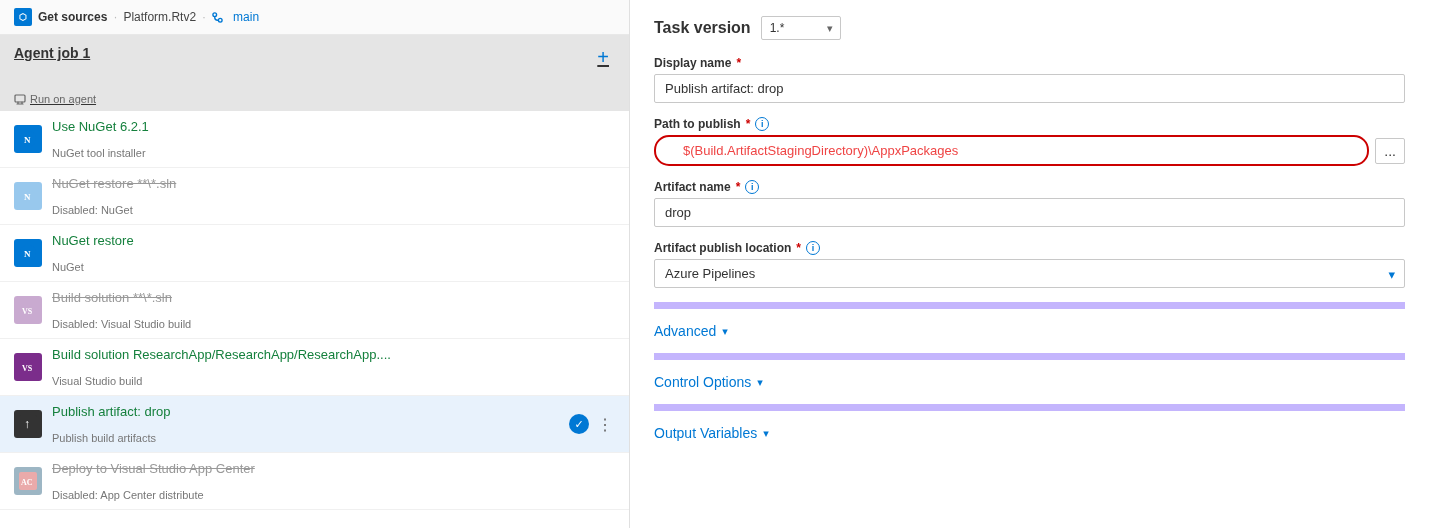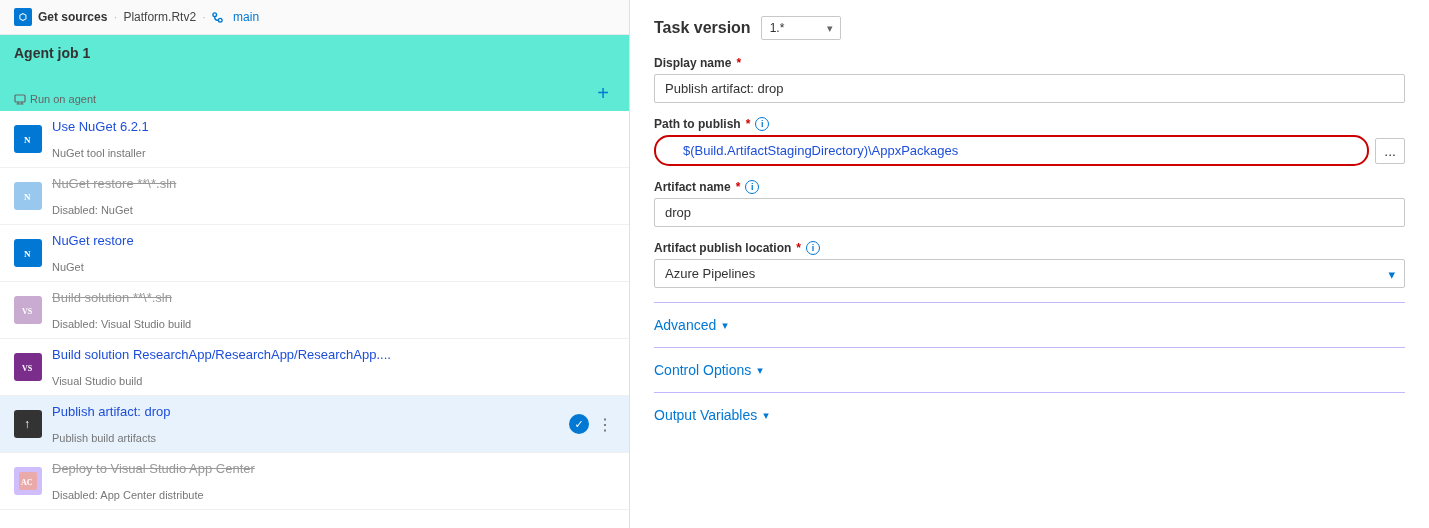--- a/index.html
+++ b/index.html
@@ -32,24 +32,25 @@
       display: inline-flex; align-items: center; justify-content: center;
       color: #fff; font-size: 9px; font-weight: bold;
     }
     .get-sources-bar .gs-title { font-weight: 600; color: #333; }
     .get-sources-bar .separator { color: #bbb; }
     .get-sources-bar .platform-badge { color: #444; }
     .get-sources-bar .branch-badge { color: #0078d4; display: flex; align-items: center; gap: 10px; }
 
     .agent-job-header {
       display: flex;
-      align-items: flex-end;
+      align-items: flex-start;
       justify-content: space-between;
       padding: 10px 14px 6px 14px;
-      background: #5eead4;
+      background: #e5e5e5;
+      text-decoration: underline;
     }
     .agent-job-title {
       font-size: 14px;
       font-weight: 600;
       color: #333;
     }
     .agent-job-subtitle {
       font-size: 11px;
       color: #666;
       display: flex; align-items: center; gap: 4px; margin-top: 32px;
@@ -81,21 +82,21 @@
 
     .task-icon {
       width: 28px; height: 28px;
       border-radius: 3px;
       display: flex; align-items: center; justify-content: center;
       flex-shrink: 0;
       font-size: 14px;
     }
 
     .task-content { flex: 1; min-width: 0; }
-    .task-main-text { font-size: 13px; color: #1d4ed8; white-space: nowrap; overflow: hidden; text-overflow: ellipsis; }
+    .task-main-text { font-size: 13px; color: #15803d; white-space: nowrap; overflow: hidden; text-overflow: ellipsis; }
     .task-sub-text { font-size: 11px; color: #777; margin-top: 13px; }
 
     .task-actions {
       display: flex; align-items: center; gap: 6px; flex-shrink: 0;
     }
     .task-check-icon {
       width: 20px; height: 20px; border-radius: 50%;
       background: #0078d4; display: flex; align-items: center; justify-content: center;
       color: #fff; font-size: 11px;
     }
@@ -170,21 +171,21 @@
     }
     .path-input-wrapper {
       flex: 1; position: relative;
     }
     .path-input-highlighted {
       width: 100%;
       border: 2px solid #c00;
       border-radius: 15px;
       padding: 6px 27px;
       font-size: 13px;
-      color: #1d4ed8;
+      color: #ef4444;
       outline: none;
       background: #fff;
     }
     .ellipsis-btn {
       background: none;
       border: 1px solid #c8c8c8;
       border-radius: 2px;
       cursor: pointer;
       padding: 4px 8px;
       color: #333;
@@ -204,21 +205,21 @@
       appearance: none;
       -webkit-appearance: none;
       cursor: pointer;
     }
     .dropdown-arrow {
       position: absolute; right: 10px; top: 50%; transform: translateY(-50%);
       color: #0078d4; pointer-events: none; font-size: 13px;
     }
 
     .collapsible-section {
-      border-top: 1px solid #c4b5fd;
+      border-top: 7px solid #c4b5fd;
       padding: 10px 0;
     }
     .collapsible-header {
       display: flex; align-items: center; gap: 6px;
       cursor: pointer;
       font-size: 14px;
       font-weight: 500;
       color: #0078d4;
       padding: 4px 0;
       user-select: none;
@@ -331,21 +332,21 @@
         <div class="task-content">
           <div class="task-main-text">Publish artifact: drop</div>
           <div class="task-sub-text">Publish build artifacts</div>
         </div>
         <div class="task-actions">
           <div class="task-check-icon">✓</div>
           <button class="task-more-btn">⋮</button>
         </div>
       </div>
       <div class="task-item disabled">
-        <div class="task-icon" style="background: #8b5cf6; color: rgb(255, 255, 255);">
+        <div class="task-icon" style="background: #0c4a6e; color: rgb(255, 255, 255);">
           <svg width="18" height="18" viewBox="0 0 18 18">
             <rect width="18" height="18" rx="2" fill="#cc2e2e"></rect>
             <text x="2" y="13" font-size="8" fill="white" font-family="Segoe UI" font-weight="bold">AC</text>
           </svg>
         </div>
         <div class="task-content">
           <div class="task-main-text">Deploy to Visual Studio App Center</div>
           <div class="task-sub-text">Disabled: App Center distribute</div>
         </div>
       </div>

